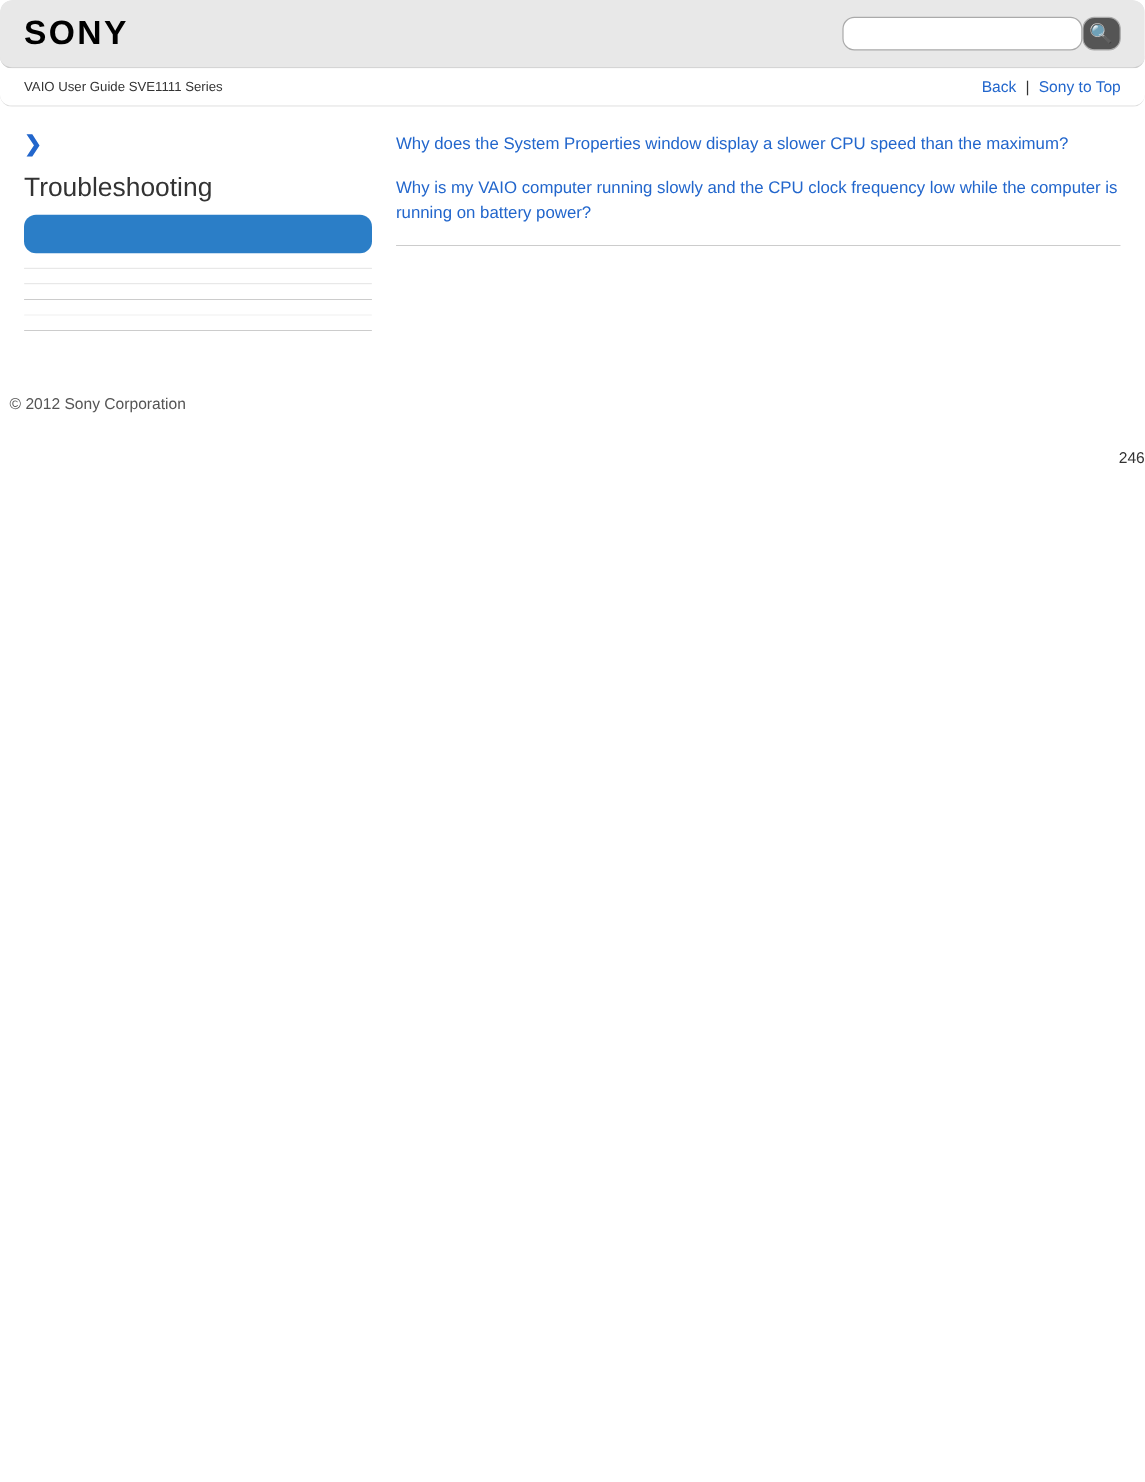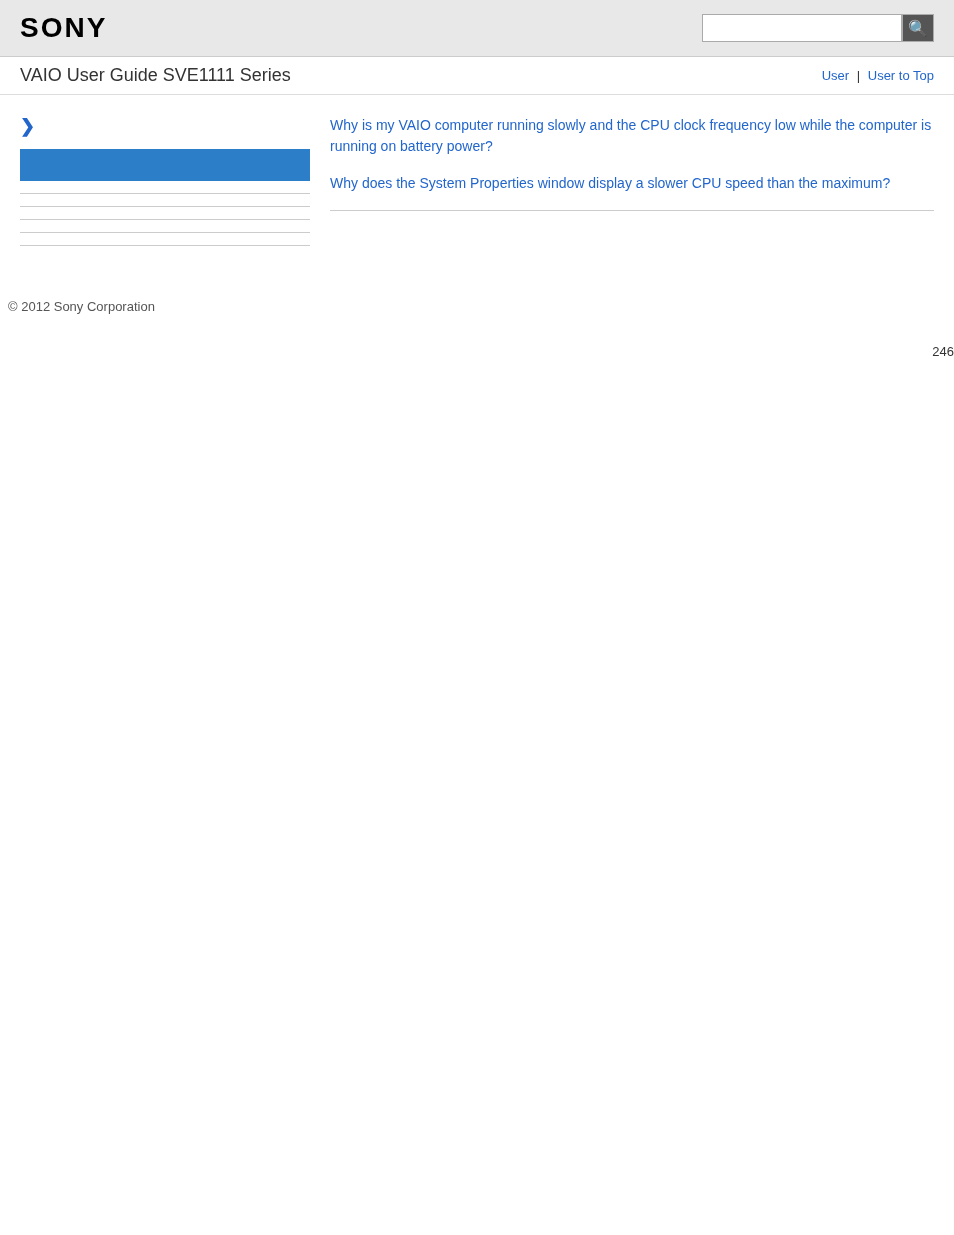--- a/index.html
+++ b/index.html
@@ -1,18 +1,19 @@
 <!DOCTYPE html>
 <html><head>
   <meta charset="utf-8">
   <style>
     * {
       margin: 0;
       padding: 0;
       box-sizing: border-box;
+      border-radius: 10px;
     }
 
     body {
       font-family: Arial, sans-serif;
       background: #ffffff;
       color: #333333;
       font-size: 14px;
       width: 954px;
       min-height: 1235px;
     }
@@ -65,21 +66,21 @@
     
     .nav-bar {
       padding: 8px 20px;
       display: flex;
       justify-content: space-between;
       align-items: center;
       border-bottom: 1px solid #dddddd;
     }
 
     .guide-title {
-      font-size: 18px;
+      font-size: 11px;
       color: #333333;
     }
 
     .nav-links {
       font-size: 13px;
     }
 
     .nav-links a {
       color: #2266cc;
       text-decoration: none;
@@ -180,41 +181,42 @@
     <input class="search-input" type="text" placeholder="" style="">
     <button class="search-button">
       <span>🔍</span>
     </button>
   </div>
 </div>
 
 <div class="nav-bar">
   <span class="guide-title">VAIO User Guide SVE1111 Series</span>
   <span class="nav-links">
-    <a href="#">User</a>
+    <a href="#">Back</a>
     <span class="separator">|</span>
-    <a href="#">User to Top</a>
+    <a href="#">Sony to Top</a>
   </span>
 </div>
 
 <div class="main-content">
 
   <div class="sidebar">
     <span class="sidebar-chevron">❯</span>
+    <h2 class="sidebar-title">Troubleshooting</h2>
     <div class="sidebar-active-item"></div>
     <hr class="sidebar-divider">
     <hr class="sidebar-divider">
     <hr class="sidebar-divider">
     <hr class="sidebar-divider">
     <hr class="sidebar-divider">
   </div>
 
   <div class="content-area">
+    <a href="#" class="content-link">Why does the System Properties window display a slower CPU speed than the maximum?</a>
     <a href="#" class="content-link">Why is my VAIO computer running slowly and the CPU clock frequency low while the computer is running on battery power?</a>
-    <a href="#" class="content-link">Why does the System Properties window display a slower CPU speed than the maximum?</a>
     <hr class="content-divider">
   </div>
 
 </div>
 
 <div class="footer">
   <span class="copyright">© 2012 Sony Corporation</span>
 </div>
 
 <div class="page-number">246</div>

